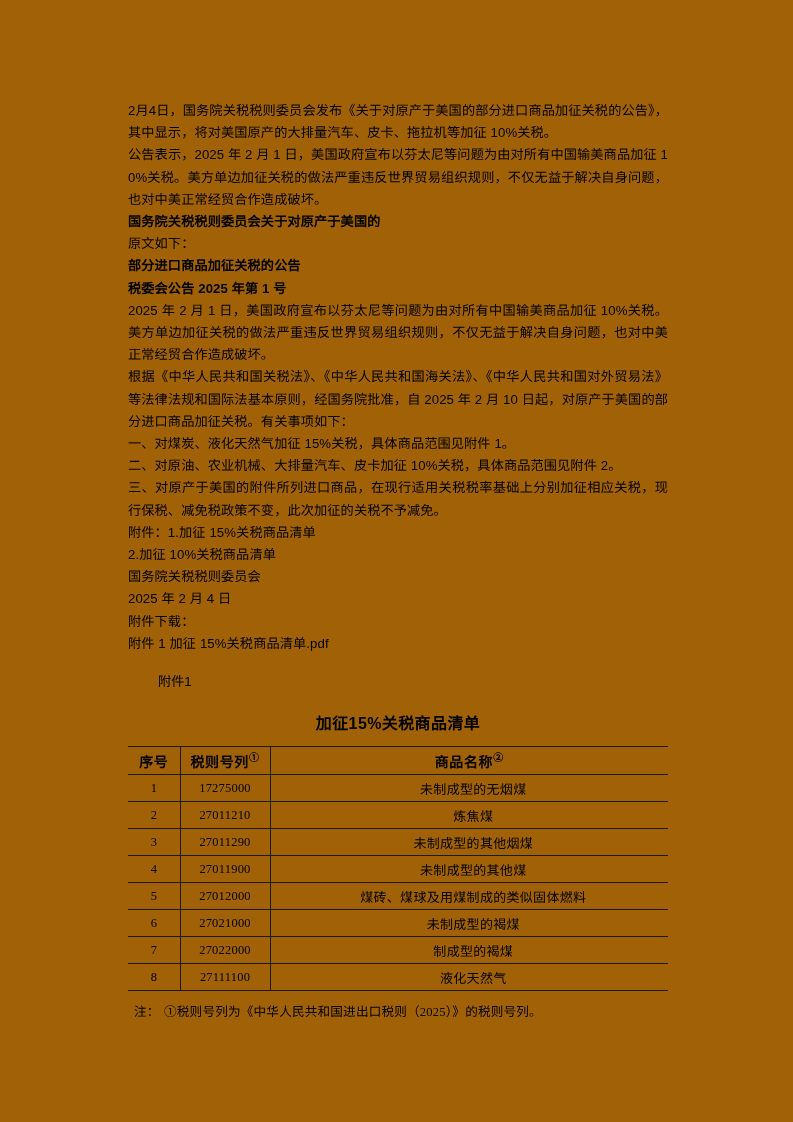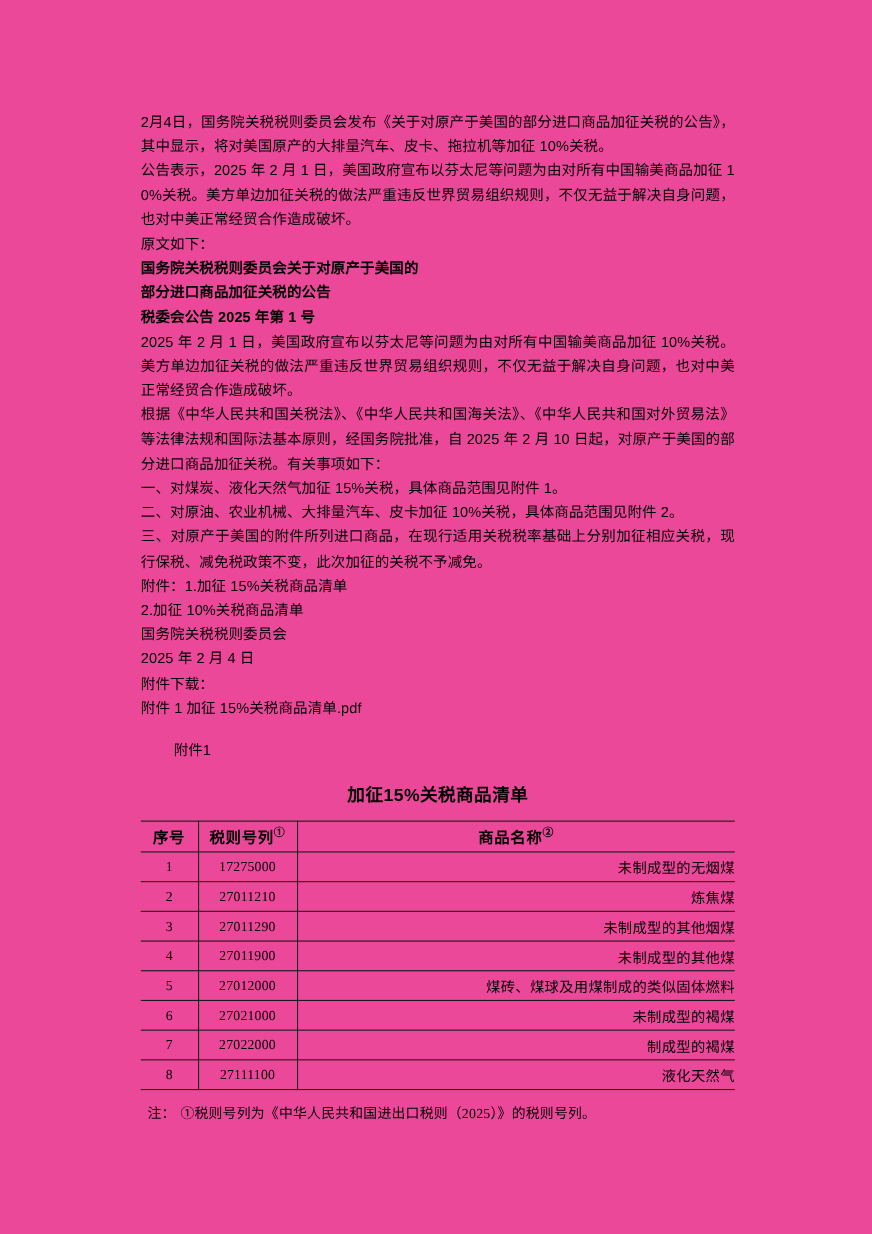--- a/index.html
+++ b/index.html
@@ -5,21 +5,21 @@
 <style>
   html, body {
     margin: 0;
     padding: 0;
     background: #ffffff;
   }
   .page {
     position: relative;
     width: 793px;
     height: 1122px;
-    background: #ec4899;
+    background: #a16207;
     margin: 0 auto;
     overflow: hidden;
     font-family: "Liberation Sans", "DejaVu Sans", sans-serif;
     color: #000000;
     -webkit-font-smoothing: antialiased;
   }
   .content {
     position: absolute;
     left: 128px;
     top: 100px;
@@ -101,21 +101,21 @@
     border-right: 1px solid #1a1a1a;
     font-size: 12.5px;
   }
   .tariff-table td.cell-code {
     text-align: center;
     border-right: 1px solid #1a1a1a;
     font-size: 12.5px;
     letter-spacing: 0.2px;
   }
   .tariff-table td.cell-name {
-    text-align: right;
+    text-align: center;
     padding-left: 8px;
     font-size: 13px;
     letter-spacing: 0.3px;
   }
   .sup-mark {
     font-size: 10px;
     vertical-align: super;
     line-height: 0;
   }
 
@@ -148,23 +148,23 @@
   }
 </style>
 </head>
 <body>
 
 <div class="page">
   <div class="content">
 
     <p class="para">2月4日，国务院关税税则委员会发布《关于对原产于美国的部分进口商品加征关税的公告》，其中显示，将对美国原产的大排量汽车、皮卡、拖拉机等加征 10%关税。</p>
     <p class="para">公告表示，2025 年 2 月 1 日，美国政府宣布以芬太尼等问题为由对所有中国输美商品加征 10%关税。美方单边加征关税的做法严重违反世界贸易组织规则，不仅无益于解决自身问题，也对中美正常经贸合作造成破坏。</p>
+    <p class="para bold nowrap">国务院关税税则委员会关于对原产于美国的</p>
+
     <p class="para nowrap">原文如下：</p>
-
-    <p class="para bold nowrap">国务院关税税则委员会关于对原产于美国的</p>
     <p class="para bold nowrap">部分进口商品加征关税的公告</p>
     <p class="para bold nowrap">税委会公告 2025 年第 1 号</p>
 
     <p class="para">2025 年 2 月 1 日，美国政府宣布以芬太尼等问题为由对所有中国输美商品加征 10%关税。美方单边加征关税的做法严重违反世界贸易组织规则，不仅无益于解决自身问题，也对中美正常经贸合作造成破坏。</p>
     <p class="para">根据《中华人民共和国关税法》、《中华人民共和国海关法》、《中华人民共和国对外贸易法》等法律法规和国际法基本原则，经国务院批准，自 2025 年 2 月 10 日起，对原产于美国的部分进口商品加征关税。有关事项如下：</p>
     <p class="para nowrap">一、对煤炭、液化天然气加征 15%关税，具体商品范围见附件 1。</p>
     <p class="para nowrap">二、对原油、农业机械、大排量汽车、皮卡加征 10%关税，具体商品范围见附件 2。</p>
     <p class="para">三、对原产于美国的附件所列进口商品，在现行适用关税税率基础上分别加征相应关税，现行保税、减免税政策不变，此次加征的关税不予减免。</p>
 
     <p class="para nowrap">附件：1.加征 15%关税商品清单</p>

